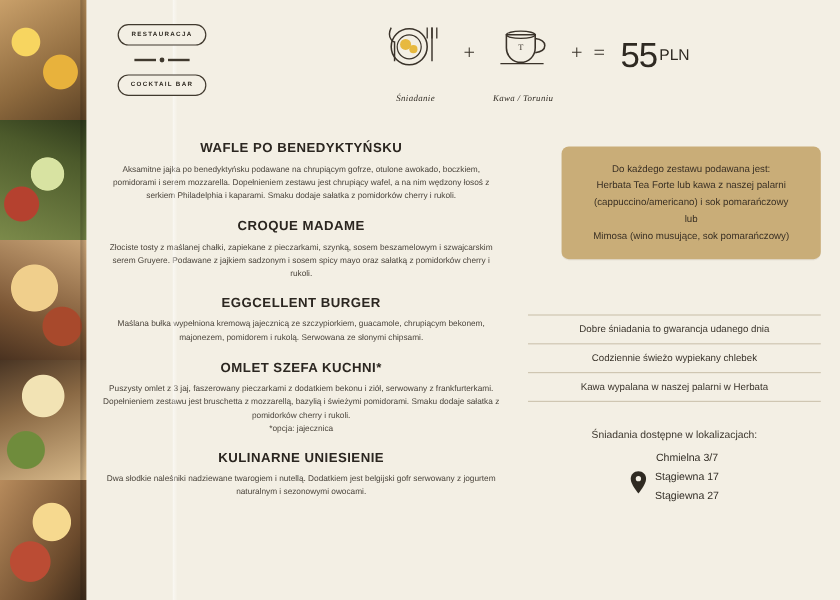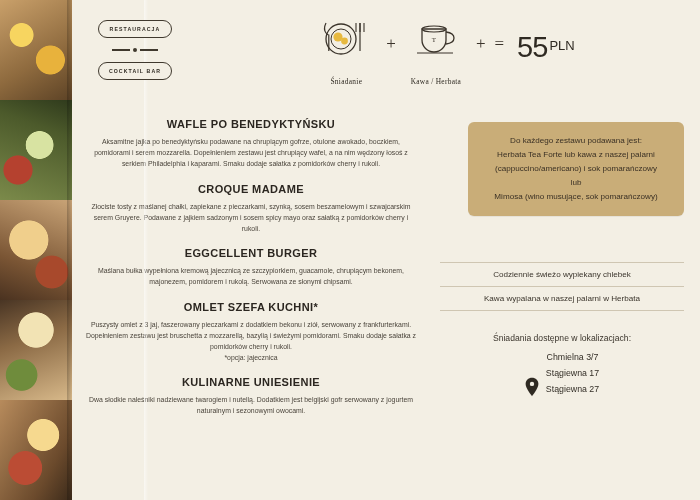--- a/index.html
+++ b/index.html
@@ -77,21 +77,21 @@
 
   
   .equation {
     flex: 1; display: flex; align-items: center; justify-content: center;
     gap: 9px; padding-left: 28px; color: #2f2a22;
   }
   .eq-item { width: 62px; text-align: center; }
   .eq-item .glyph { height: 42px; display: flex; align-items: flex-end; justify-content: center; }
   .eq-item .cap {
     font-size: 7.4px; margin-top: 20px; letter-spacing: .3px;
-    font-family: "Liberation Serif", serif; white-space: nowrap;
+    font-style: italic; font-family: "Liberation Serif", serif; white-space: nowrap;
   }
   .op { font-size: 17px; color: #3a332a; padding-bottom: 12px; font-family: "Liberation Serif", serif; }
   .price {
     display: flex; align-items: flex-start; padding-bottom: 4px; padding-left: 4px;
     font-family: "Liberation Sans", sans-serif; color: #2f2a22;
   }
   .price .num { font-size: 29px; letter-spacing: -1px; line-height: .95; }
   .price .cur { font-size: 13px; margin-top: 4px; margin-left: 2px; }
 
   
@@ -122,21 +122,21 @@
   .promise {
     font-size: 8.1px; color: #3b352c; text-align: center;
     padding: 7px 4px; border-bottom: 1px solid #cfc6b2;
   }
   .promise:first-child { border-top: 1px solid #cfc6b2; }
 
   
   .loc-title {
     margin-top: 22px; text-align: center; font-size: 8.6px; color: #3b352c;
   }
-  .loc-body { display: flex; justify-content: center; align-items: flex-end; gap: 7px; margin-top: 6px; }
+  .loc-body { display: flex; justify-content: center; align-items: center; gap: 7px; margin-top: 6px; }
   .pin { width: 14px; height: 20px; flex: 0 0 14px; margin-top: 10px; }
   .loc-list { font-size: 8.8px; line-height: 1.85; color: #332e26; text-align: center; }
 
   .sheet-edge {
     position: absolute; left: 72px; top: 0; width: 4px; height: 100%;
     background: linear-gradient(90deg, rgba(255,255,255,.55), rgba(255,255,255,0));
   }
 </style>
 </head>
 <body>
@@ -186,21 +186,21 @@
       <div class="eq-item">
         <div class="glyph">
           <svg width="54" height="42" viewBox="0 0 54 42">
             <path d="M13 14 h24 v11 a12 12 0 0 1 -24 0 z" fill="none" stroke="#3a332a" stroke-width="1.3"></path>
             <path d="M37 17 q8 1 8 6 q0 5 -8 6" fill="none" stroke="#3a332a" stroke-width="1.3"></path>
             <ellipse cx="25" cy="14" rx="12" ry="3" fill="none" stroke="#3a332a" stroke-width="1.1"></ellipse>
             <path d="M8 38 h36" stroke="#3a332a" stroke-width="1.2"></path>
             <text x="25" y="27" font-size="7" text-anchor="middle" fill="#3a332a" font-family="Liberation Serif, serif">T</text>
           </svg>
         </div>
-        <div class="cap">Kawa / Herbata</div>
+        <div class="cap">Kawa / Toruniu</div>
       </div>
 
       <div class="op">+</div>
 
 
       <div class="op">=</div>
 
       <div class="price">
         <span class="num">55</span>
         <span class="cur">PLN</span>
@@ -243,20 +243,21 @@
 
       <div class="highlight">
         <div>Do każdego zestawu podawana jest:</div>
         <div>Herbata Tea Forte lub kawa z naszej palarni</div>
         <div>(cappuccino/americano) i sok pomarańczowy</div>
         <div>lub</div>
         <div>Mimosa (wino musujące, sok pomarańczowy)</div>
       </div>
 
       <div class="promises">
+        <div class="promise">Dobre śniadania to gwarancja udanego dnia</div>
         <div class="promise">Codziennie świeżo wypiekany chlebek</div>
         <div class="promise">Kawa wypalana w naszej palarni w Herbata</div>
       </div>
 
       <div class="loc-title">Śniadania dostępne w lokalizacjach:</div>
       <div class="loc-body">
         <div class="pin">
           <svg width="14" height="20" viewBox="0 0 14 20">
             <path d="M7 0.8 C3.3 0.8 0.6 3.5 0.6 7.1 C0.6 11.6 7 19.2 7 19.2 C7 19.2 13.4 11.6 13.4 7.1 C13.4 3.5 10.7 0.8 7 0.8 Z" fill="#2f2a22"></path>
             <circle cx="7" cy="6.9" r="2.2" fill="#f3efe4"></circle>

